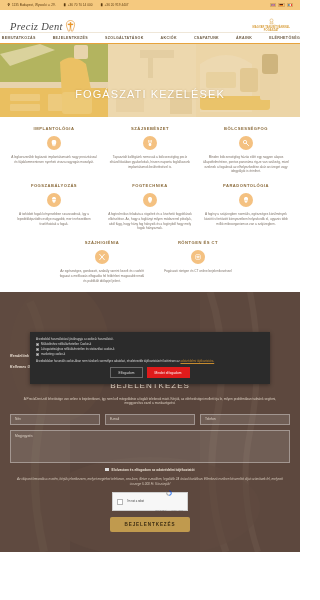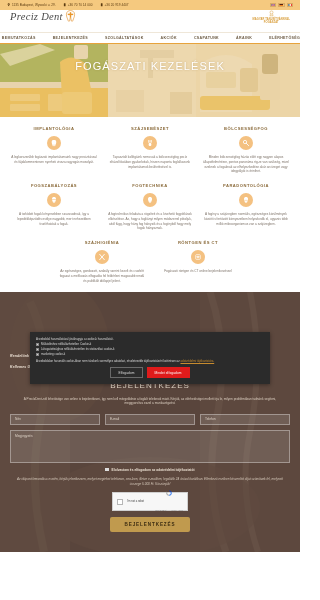--- a/index.html
+++ b/index.html
@@ -19,21 +19,21 @@
   }
   .topbar-left { display: flex; align-items: center; gap: 7px; }
   .tb-item { display: flex; align-items: center; gap: 1.5px; font-size: 3.1px;
              color: #5a3a10; letter-spacing: .05px; white-space: nowrap; }
   .tb-ic { width: 3.4px; height: 3.4px; fill: #5a3a10; display: block; }
   .flags { display: flex; align-items: center; gap: 2px; }
   .flag { width: 6.5px; height: 4.4px; border: .3px solid #d9ab65; display: block; }
 
   
   .logorow {
-    height: 23px; background: #fff; display: flex; align-items: flex-start;
+    height: 23px; background: #fff; display: flex; align-items: flex-end;
     justify-content: space-between; padding: 0 10px;
     border-bottom: .5px solid #efe7d9;
   }
   .logo { display: flex; align-items: center; gap: 2px; }
   .logo-text {
     font-family: "Liberation Serif", serif; font-style: italic;
     font-size: 10.5px; color: #4a4a4a; letter-spacing: .3px;
   }
   .logo-tooth { width: 11px; height: 12px; display: block; }
   .badge { display: flex; flex-direction: column; align-items: center; gap: .5px; }
@@ -53,21 +53,21 @@
     white-space: nowrap;
   }
   .nav a:first-child { padding-left: 14px; }
   .nav a:last-child { padding-right: 12px; }
 
   
   .hero { position: relative; height: 73px; overflow: hidden; }
   .hero-bg { position: absolute; inset: 0; }
   .hero-overlay { position: absolute; inset: 0; background: rgba(214,168,86,.30); }
   .hero-title {
-    position: absolute; left: 0; right: 0; top: 16px; text-align: center;
+    position: absolute; left: 0; right: 0; top: 44px; text-align: center;
     font-size: 11px; color: #fff; letter-spacing: 1.1px; font-weight: 300;
     text-shadow: 0 0 2px rgba(120,80,20,.35);
   }
 
   
   .services { background: #fff; padding: 9px 6px 8px; }
   .srow { display: flex; }
   .srow.two { justify-content: center; }
   .card { width: 96px; padding: 0 5px; text-align: center; }
   .card.two { width: 96px; }

